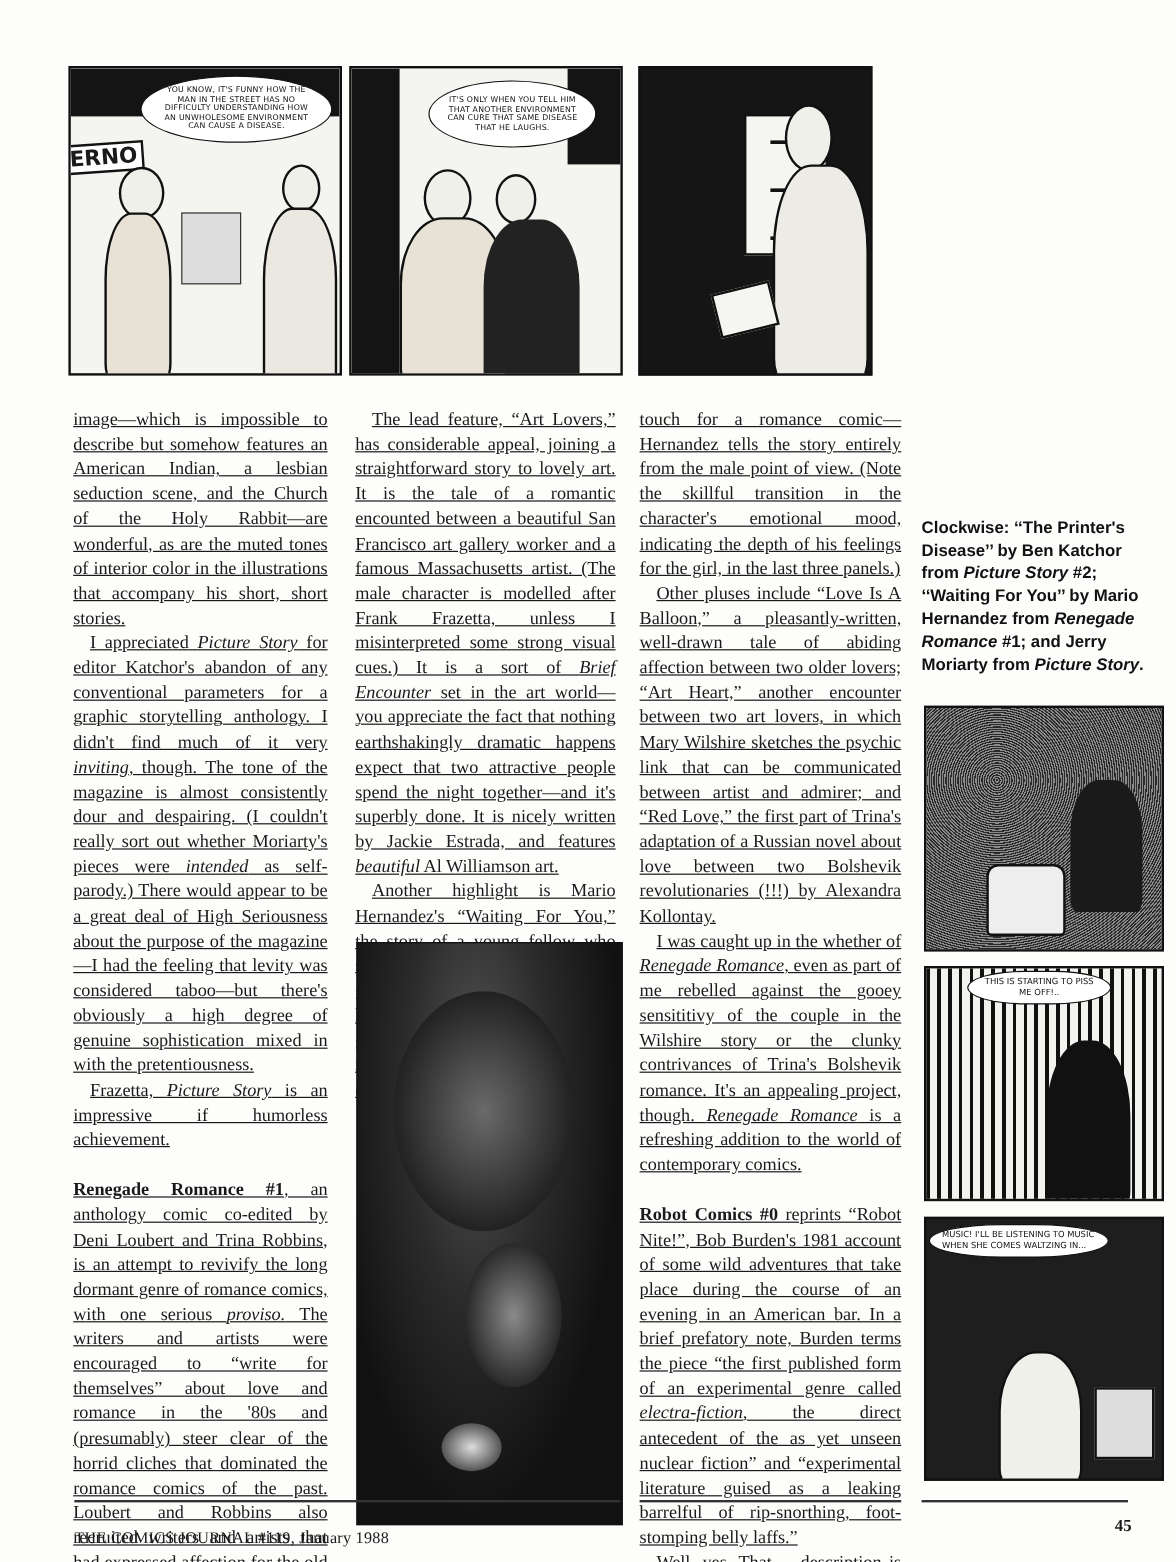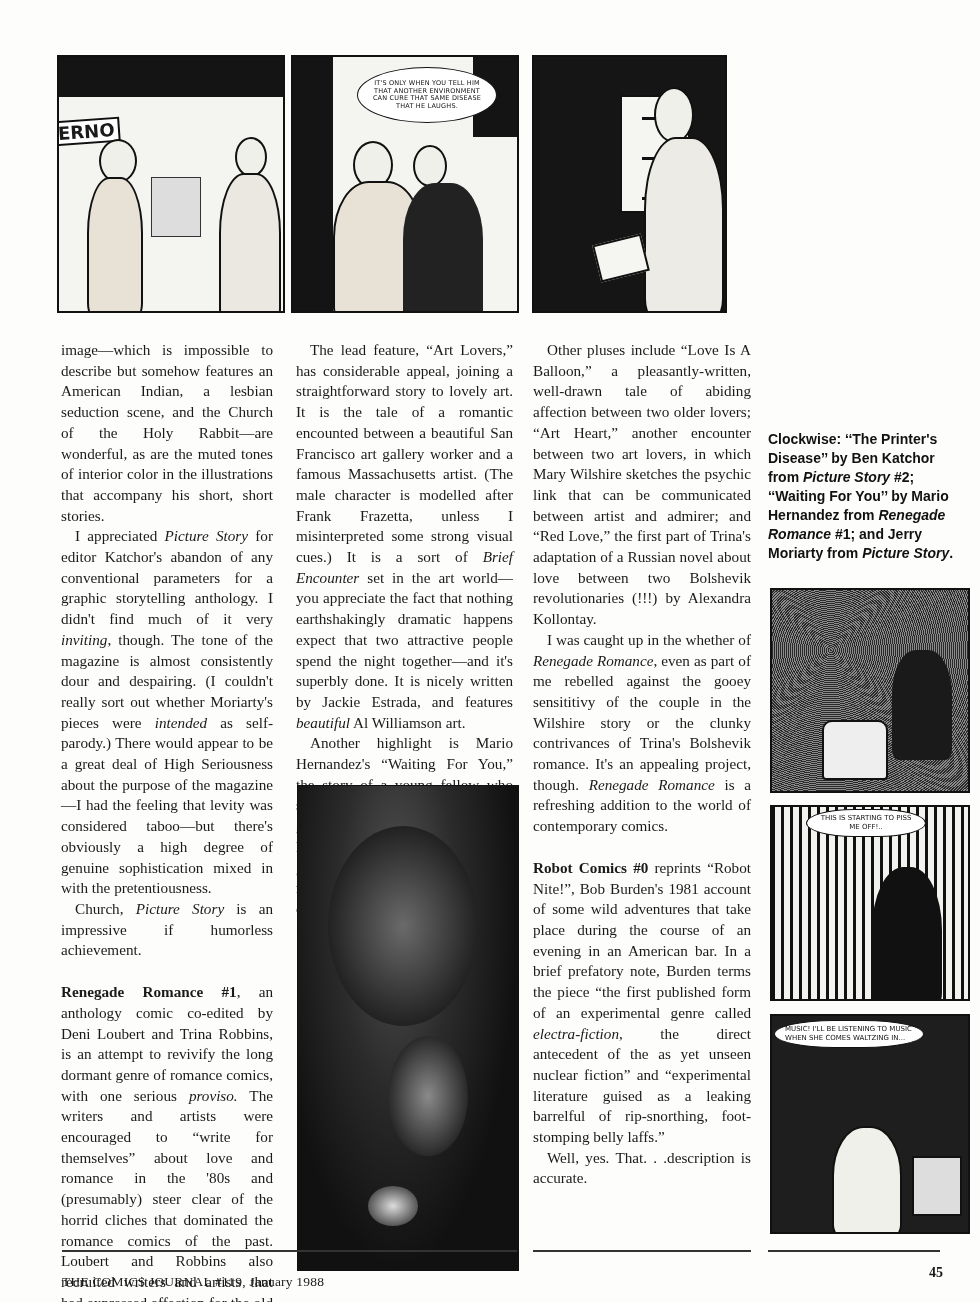--- a/index.html
+++ b/index.html
@@ -16,21 +16,21 @@
             text-align: center; text-transform: uppercase; color: #111; display: flex;
             align-items: center; justify-content: center; padding: 6px 14px; letter-spacing: 0.2px; }
   .bubble.tall { border-radius: 48% / 30%; padding: 18px 6px; font-size: 7px; line-height: 12px; }
   .sign { position: absolute; background: #fff; border: 2px solid #111; font-family: "DejaVu Sans", sans-serif;
           font-weight: bold; font-size: 18px; transform: rotate(-4deg); padding: 0 3px; }
   .cabinet { position: absolute; border: 2px solid #111; background: #f5f5f2; }
   .cabinet i { position: absolute; left: 30%; width: 40%; height: 3px; background: #111; }
 
   
   .col { position: absolute; font-size: 15.2px; line-height: 20.7px; text-align: justify; hyphens: none; }
-  .col p { text-indent: 0; }
+  .col p { text-indent: 0; text-decoration: underline; }
   .col p.ind { text-indent: 14px; }
   .col p.gap { margin-top: 21px; }
   .col b { font-weight: bold; }
   .col i { font-style: italic; }
 
   #col1 { left: 61px; top: 340px; width: 212px; }
   #col2 { left: 296px; top: 340px; width: 217px; }
   #col3 { left: 533px; top: 340px; width: 218px; }
 
   .caption { position: absolute; left: 768px; top: 430px; width: 200px;
@@ -52,20 +52,21 @@
   .rule { position: absolute; height: 1.5px; background: #333; }
   .footer { position: absolute; left: 62px; top: 1274px; font-size: 13.5px; letter-spacing: 0.2px; }
   .pagenum { position: absolute; left: 929px; top: 1265px; font-size: 14px; font-weight: bold; }
 </style>
 </head>
 <body>
 
 <div class="panel" style="left:57px; top:55px; width:228px; height:258px;">
   <div class="bg-dark" style="left:0; top:0; width:100%; height:40px;"></div>
   <div class="sign" style="left:-6px; top:62px;">ERNO</div>
+  <div class="bubble" style="left:58px; top:6px; width:160px; height:56px;">You know, it's funny how the man in the street has no difficulty understanding how an unwholesome environment can cause a disease.</div>
   <div class="head" style="left:40px; top:82px; width:38px; height:44px;"></div>
   <div class="figure" style="left:28px; top:120px; width:56px; height:140px; background:#e8e2d6; border:2px solid #111;"></div>
   <div class="head" style="left:176px; top:80px; width:32px; height:40px;"></div>
   <div class="figure" style="left:160px; top:116px; width:62px; height:150px; background:#eae8e0; border:2px solid #111;"></div>
   <div class="bg-dark" style="left:92px; top:120px; width:50px; height:60px; background:#ddd; border:1px solid #333;"></div>
 </div>
 
 <div class="panel" style="left:291px; top:55px; width:228px; height:258px;">
   <div class="bg-dark" style="left:0; top:0; width:40px; height:100%;"></div>
   <div class="bg-dark" style="left:180px; top:0; width:48px; height:80px;"></div>
@@ -83,37 +84,38 @@
       <i style="top:100px"></i>
     </div>
   <div class="head" style="left:120px; top:30px; width:40px; height:56px;"></div>
   <div class="figure" style="left:110px; top:80px; width:80px; height:180px; background:#ecebe6; border:2px solid #111;"></div>
   <div class="cabinet" style="left:62px; top:182px; width:50px; height:38px; transform:rotate(-14deg);"></div>
 </div>
 
 <div class="col" id="col1">
   <p>image—which is impossible to describe but somehow features an American Indian, a lesbian seduction scene, and the Church of the Holy Rabbit—are wonderful, as are the muted tones of interior color in the illustrations that accompany his short, short stories.</p>
   <p class="ind"><span>I appreciated </span><i>Picture Story</i><span> for editor Katchor's abandon of any conventional parameters for a graphic storytelling anthology. I didn't find much of it very </span><i>inviting</i><span>, though. The tone of the magazine is almost consistently dour and despairing. (I couldn't really sort out whether Moriarty's pieces were </span><i>intended</i><span> as self-parody.) There would appear to be a great deal of High Seriousness about the purpose of the magazine—I had the feeling that levity was considered taboo—but there's obviously a high degree of genuine sophistication mixed in with the pretentiousness.</span></p>
-  <p class="ind"><span>Church, </span><i>Picture Story</i><span> is an impressive if humorless achievement.</span></p>
+  <p class="ind"><span>Frazetta, </span><i>Picture Story</i><span> is an impressive if humorless achievement.</span></p>
   <p class="gap"><b>Renegade Romance #1</b><span>, an anthology comic co-edited by Deni Loubert and Trina Robbins, is an attempt to revivify the long dormant genre of romance comics, with one serious </span><i>proviso.</i><span> The writers and artists were encouraged to “write for themselves” about love and romance in the '80s and (presumably) steer clear of the horrid cliches that dominated the romance comics of the past. Loubert and Robbins also recruited writers and artists that had expressed affection for the old romance comics and were amenable to having a go at a contemporary version.</span></p>
 
 </div>
 
 <div class="col" id="col2">
   <p class="ind"><span>The lead feature, “Art Lovers,” has considerable appeal, joining a straightforward story to lovely art. It is the tale of a romantic encounted between a beautiful San Francisco art gallery worker and a famous Massachusetts artist. (The male character is modelled after Frank Frazetta, unless I misinterpreted some strong visual cues.) It is a sort of </span><i>Brief Encounter</i><span> set in the art world—you appreciate the fact that nothing earthshakingly dramatic happens expect that two attractive people spend the night together—and it's superbly done. It is nicely written by Jackie Estrada, and features </span><i>beautiful</i><span> Al Williamson art.</span></p>
   <p class="ind">Another highlight is Mario Hernandez's “Waiting For You,” the story of a young fellow who spends all night waiting for his girlfriend to return from a party. It has a slice-of-life edge (the girl gets drunk and passes out for the night at the party), and—what I can only assume is a distinctive new</p>
 </div>
 
 <div class="photo">
   <div class="shape" style="left:30px; top:40px; width:150px; height:200px; background:radial-gradient(#6a6a6a,#222 70%);"></div>
   <div class="shape" style="left:90px; top:250px; width:80px; height:120px; background:radial-gradient(#8a8a8a,#2a2a2a 70%);"></div>
   <div class="shape" style="left:70px; top:400px; width:50px; height:40px; background:radial-gradient(#ddd,#555 70%);"></div>
 </div>
 
 <div class="col" id="col3">
+  <p>touch for a romance comic—Hernandez tells the story entirely from the male point of view. (Note the skillful transition in the character's emotional mood, indicating the depth of his feelings for the girl, in the last three panels.)</p>
   <p class="ind">Other pluses include “Love Is A Balloon,” a pleasantly-written, well-drawn tale of abiding affection between two older lovers; “Art Heart,” another encounter between two art lovers, in which Mary Wilshire sketches the psychic link that can be communicated between artist and admirer; and “Red Love,” the first part of Trina's adaptation of a Russian novel about love between two Bolshevik revolutionaries (!!!) by Alexandra Kollontay.</p>
   <p class="ind"><span>I was caught up in the whether of </span><i>Renegade Romance</i><span>, even as part of me rebelled against the gooey sensititivy of the couple in the Wilshire story or the clunky contrivances of Trina's Bolshevik romance. It's an appealing project, though. </span><i>Renegade Romance</i><span> is a refreshing addition to the world of contemporary comics.</span></p>
   <p class="gap"><b>Robot Comics #0</b><span> reprints “Robot Nite!”, Bob Burden's 1981 account of some wild adventures that take place during the course of an evening in an American bar. In a brief prefatory note, Burden terms the piece “the first published form of an experimental genre called </span><i>electra-fiction</i><span>, the direct antecedent of the as yet unseen nuclear fiction” and “experimental literature guised as a leaking barrelful of rip-snorthing, foot-stomping belly laffs.”</span></p>
   <p class="ind">Well, yes. That. . .description is accurate.</p>
 
 </div>
 
 <div class="caption"><span>Clockwise: ‘‘The Printer's Disease’’ by Ben Katchor from </span><i>Picture Story</i><span> #2; ‘‘Waiting For You’’ by Mario Hernandez from </span><i>Renegade Romance</i><span> #1; and Jerry Moriarty from </span><i>Picture Story</i><span>.</span></div>
 
 <div class="rpanel" style="top:588px; height:205px; background:repeating-radial-gradient(circle at 30% 30%, #2a2a2a 0 1px, #8a8a8a 1px 2px);">

